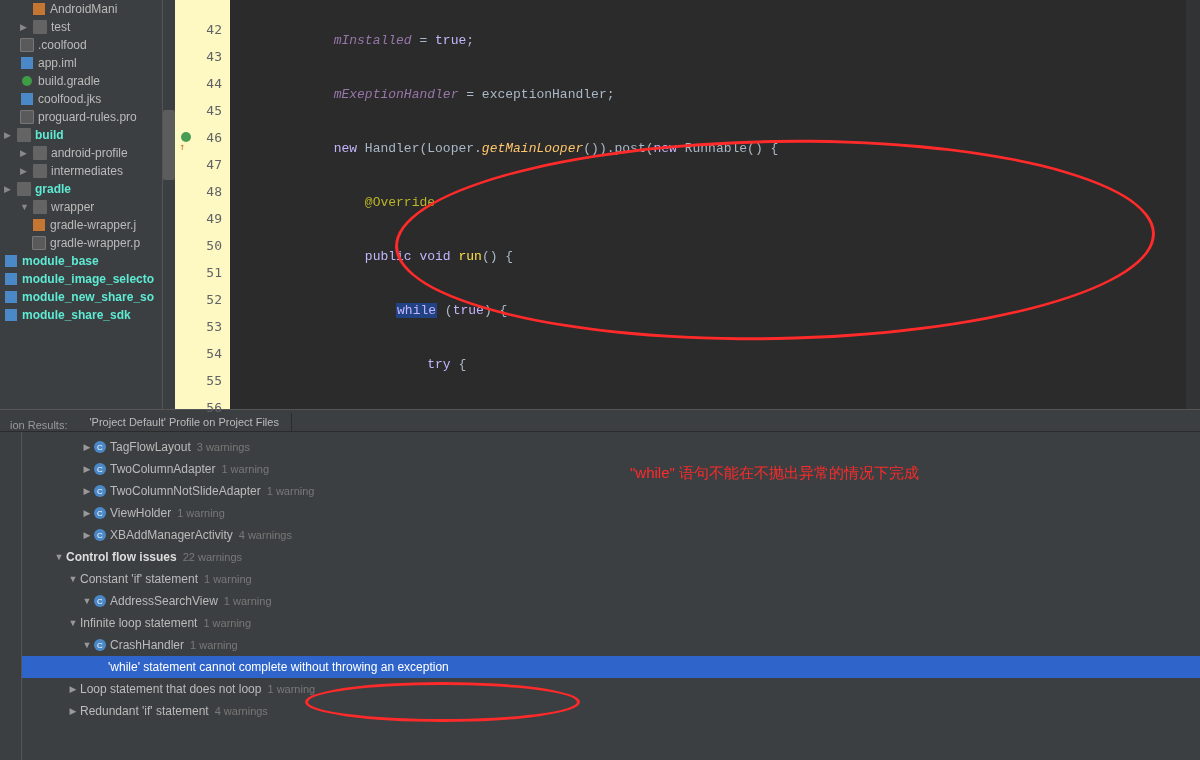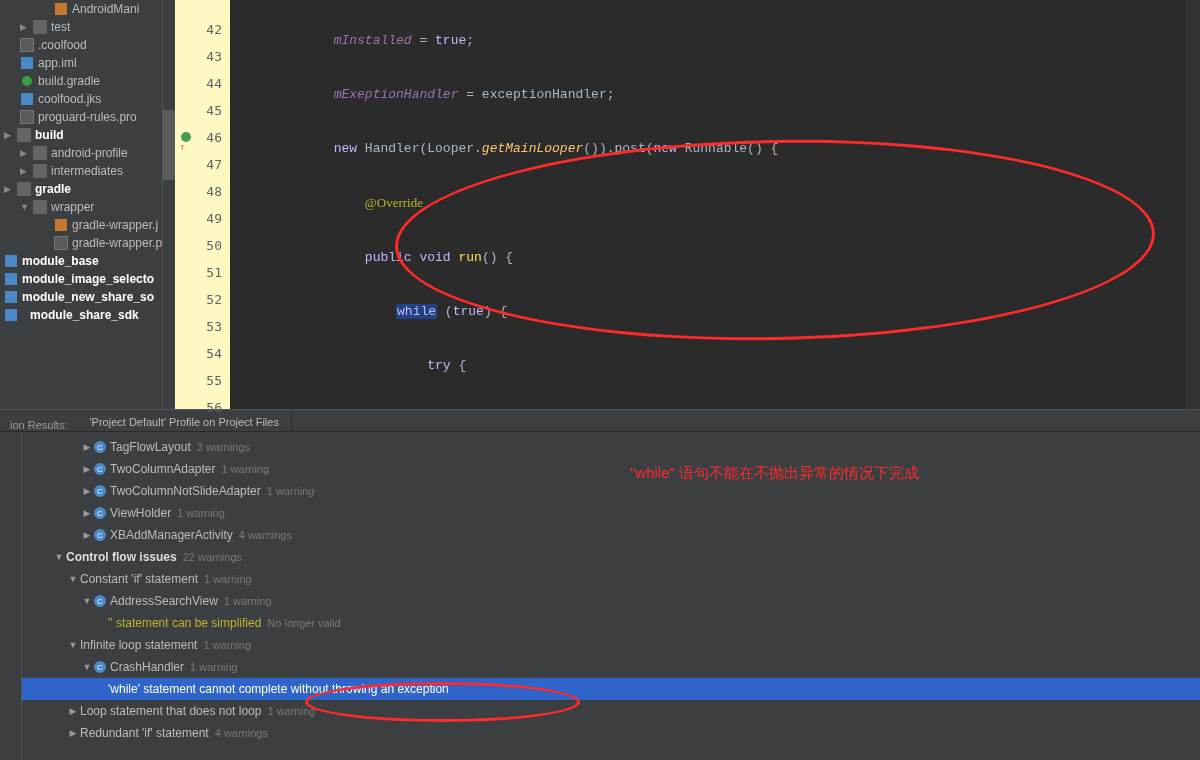--- a/index.html
+++ b/index.html
@@ -16,26 +16,26 @@
   .sidebar {
     width: 163px;
     background: #3c3f41;
     border-right: 1px solid #555;
     overflow: hidden;
     font-family: "Segoe UI", Arial, sans-serif;
     font-size: 12px;
     color: #bbbbbb;
   }
   .sidebar-item { display: flex; align-items: center; padding: 2px 4px 2px 20px; white-space: nowrap; }
-  .sidebar-item.indent1 { padding-left: 32px; margin-left: 22px; }
+  .sidebar-item.indent1 { padding-left: 32px; }
   .sidebar-item .icon { width: 14px; height: 14px; margin-right: 4px; flex-shrink: 0; display:inline-flex; align-items:center; justify-content:center; }
   .tri { color: #888; font-size: 9px; margin-right: 3px; width:10px; display:inline-block; }
   .folder-icon { background: #646464; border-radius: 1px; width:12px; height:10px; }
   .file-icon { background: #5a5a5a; border-radius: 1px; width:10px; height:12px; border:1px solid #777; }
-  .bold-mod { color: #ffffff; font-weight: bold; }
+  .bold-mod { color: #5eead4; font-weight: bold; }
 
   .scrollbar-v { width: 12px; background: #3c3f41; }
   .scrollbar-v .thumb { margin-top:110px; height:70px; background:#5c5c5c; border-radius:2px; }
 
   .gutter {
     width: 55px;
     background: #fef9c3;
     color: #606366;
     text-align: right;
     padding: 16px 8px;
@@ -54,21 +54,21 @@
     line-height: 27px;
     padding-left: 10px;
     position: relative;
     overflow: hidden;
     white-space: pre;
   }
   .kw { color: #c4b5fd; }
   .field { color: #9876aa; font-style: italic; }
   .method-static { color: #ffc66d; font-style: italic; }
   .method { color: #fde047; }
-  .override { color: #bbb529; font-family: Liberation Serif, serif; }
+  .override { color: #bbb529; }
   .hl-while { background: #214283; padding: 0 1px; }
 
   .right-gutter { width:14px; background:#313335; }
 
   .bottom-panel {
     height: 351px;
     background: #3c3f41;
     border-top: 1px solid #555;
     font-family: "Segoe UI", Arial, sans-serif;
     display:flex;
@@ -221,21 +221,21 @@
       <span class="bold-mod">module_image_selecto</span>
     </div>
     <div class="sidebar-item" style="padding-left:4px;">
       <span class="icon">
           <svg width="12" height="12">
             <rect width="12" height="12" fill="#4a88c7"></rect>
           </svg>
         </span>
       <span class="bold-mod">module_new_share_so</span>
     </div>
-    <div class="sidebar-item" style="padding-left:4px;gap:8px;">
+    <div class="sidebar-item" style="padding-left:4px;">
       <span class="icon">
           <svg width="12" height="12">
             <rect width="12" height="12" fill="#4a88c7"></rect>
           </svg>
         </span>
       <span class="bold-mod">module_share_sdk</span>
     </div>
   </div>
 
   <div class="scrollbar-v">
@@ -331,25 +331,20 @@
           <span class="tri2">▼</span>
           <span>Constant 'if' statement</span>
           <span class="warn-count">1 warning</span>
         </div>
       <div class="tree-row pad2">
           <span class="tri2">▼</span>
           <span class="circle-blue">C</span>
           <span>AddressSearchView</span>
           <span class="warn-count">1 warning</span>
         </div>
-      <div class="tree-row pad3">
-          <span style="width:14px;"></span>
-          <span class="yellow-text">'' statement can be simplified</span>
-          <span class="warn-count">No longer valid</span>
-        </div>
       <div class="tree-row pad1">
           <span class="tri2">▼</span>
           <span>Infinite loop statement</span>
           <span class="warn-count">1 warning</span>
         </div>
       <div class="tree-row pad2">
           <span class="tri2">▼</span>
           <span class="circle-blue">C</span>
           <span>CrashHandler</span>
           <span class="warn-count">1 warning</span>

